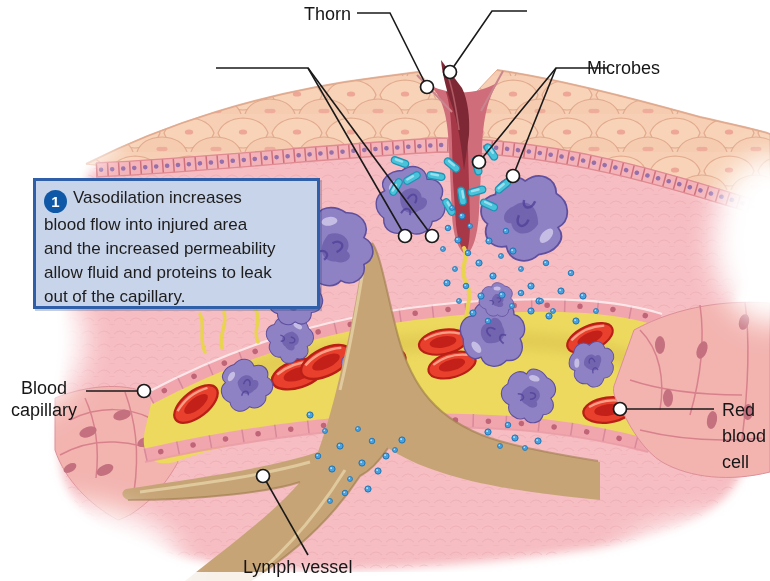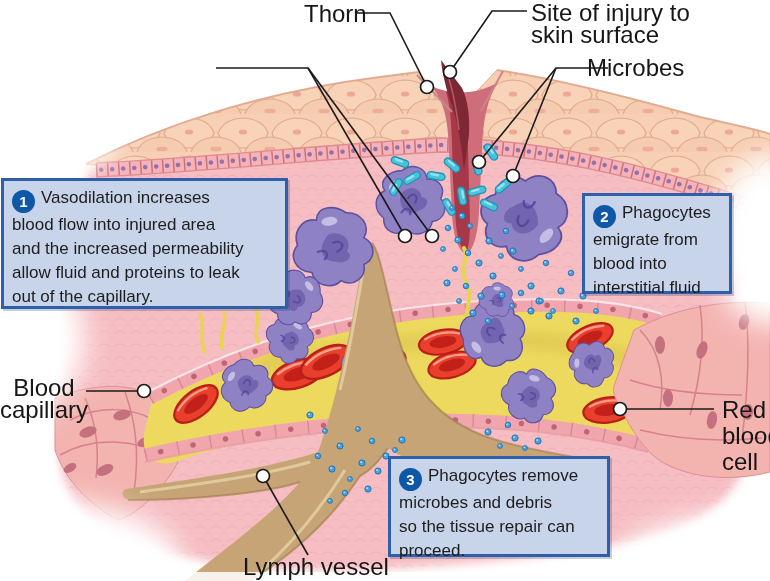--- a/index.html
+++ b/index.html
@@ -1,24 +1,24 @@
 <!DOCTYPE html>
 <html><head>
 <meta charset="utf-8">
 <style>
   html,body{margin:0;padding:0;background:#ffffff;}
   .stage{position:relative;width:770px;height:581px;background:#fff;overflow:hidden;
          font-family:"Liberation Sans", sans-serif;}
   .stage svg{position:absolute;left:0;top:0;}
-  .lbl{position:absolute;font-size:24px;line-height:22px;color:#161616;
+  .lbl{position:absolute;font-size:18px;line-height:22px;color:#161616;
        white-space:pre-line;}
   .lbl.center{text-align:center;}
   .callout{position:absolute;background:#c8d4ea;border:3px solid #2f5fa8;
            box-shadow:2px 2px 0 rgba(30,60,110,.25);
-           padding:5px 8px;color:#1d1d1d;font-size:17px;line-height:24px;}
+           padding:5px 8px;color:#1d1d1d;font-size:17px;line-height:24px;margin-left:32px;}
   .callout .badge{display:inline-block;width:23px;height:23px;border-radius:50%;
            background:#0f58a8;color:#fff;font-weight:bold;font-size:15px;line-height:23px;
            text-align:center;vertical-align:-4px;margin-right:6px;}
   .callout .btxt{white-space:pre-line;}
 </style>
 </head>
 <body>
 
 <div class="stage">
 
@@ -271,43 +271,29 @@
     <circle cx="432" cy="236" r="6.5"></circle>
     <circle cx="479" cy="162" r="6.5"></circle>
     <circle cx="513" cy="176" r="6.5"></circle>
     <circle cx="144" cy="391" r="6.5"></circle>
     <circle cx="620" cy="409" r="6.5"></circle>
     <circle cx="263" cy="476" r="6.5"></circle>
   </g>
 </svg>
 
   <div class="lbl" style="left:304px;top:3px;">Thorn</div>
-  <div class="lbl" style="left:531px;top:2px;">Site of injury to
-skin surface</div>
   <div class="lbl" style="left:587px;top:57px;">Microbes</div>
   <div class="lbl center" style="left:0px;top:377px;width:88px;">Blood
 capillary</div>
   <div class="lbl" style="left:722px;top:397px;line-height:26px;">Red
 blood
 cell</div>
   <div class="lbl" style="left:243px;top:556px;">Lymph vessel</div>
 
   <div class="callout" style="left:1px;top:178px;width:265px;height:115px;">
     <span class="badge">1</span><span class="btxt">Vasodilation increases
 blood flow into injured area
 and the increased permeability
 allow fluid and proteins to leak
 out of the capillary.</span>
   </div>
-  <div class="callout" style="left:582px;top:193px;width:128px;height:85px;">
-    <span class="badge">2</span><span class="btxt">Phagocytes
-emigrate from
-blood into
-interstitial fluid</span>
-  </div>
-  <div class="callout" style="left:388px;top:456px;width:200px;height:85px;">
-    <span class="badge">3</span><span class="btxt">Phagocytes remove
-microbes and debris
-so the tissue repair can
-proceed.</span>
-  </div>
 
 </div>
 
 </body></html>

